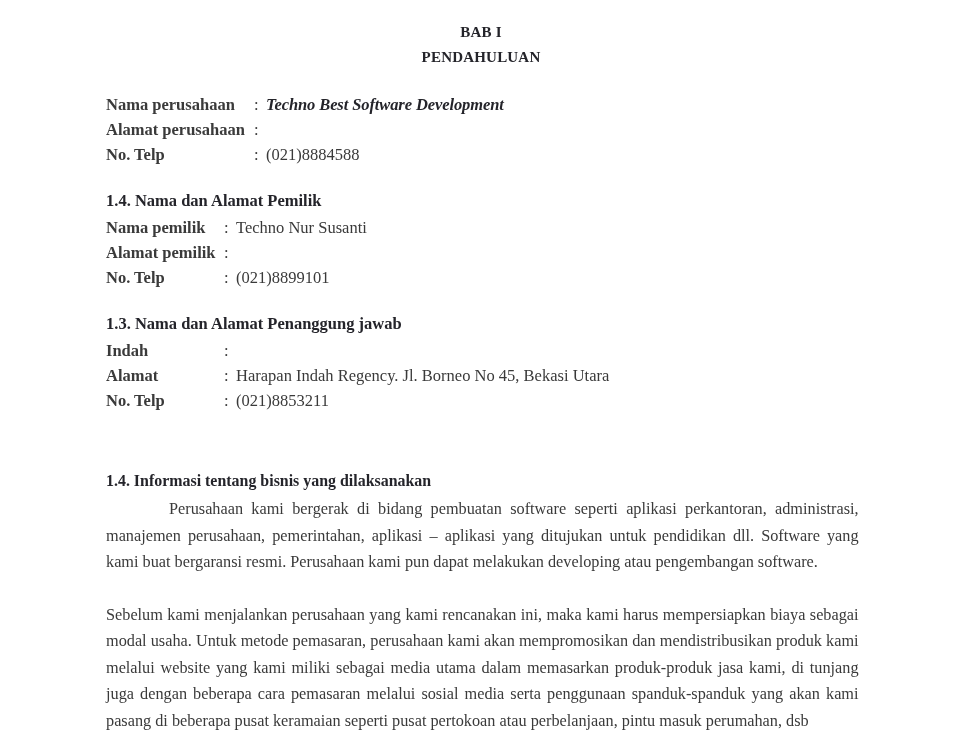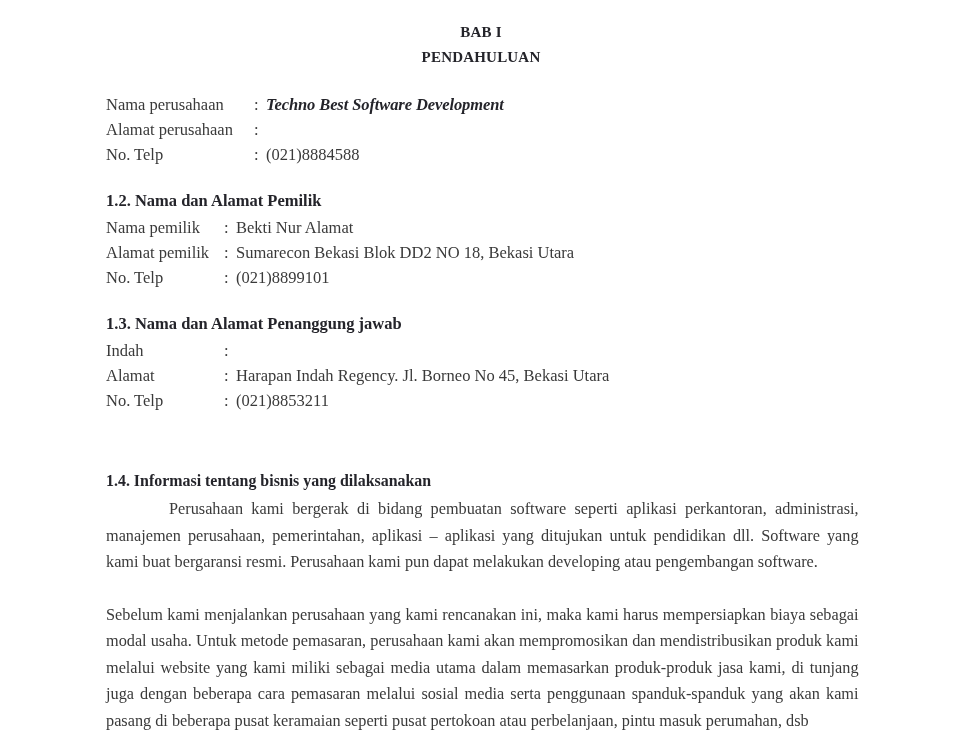--- a/index.html
+++ b/index.html
@@ -47,20 +47,21 @@
     display: flex;
     align-items: baseline;
     font-size: 16.5px;
     line-height: 25px;
     color: #3a3a3a;
     white-space: pre;
   }
   .field-label {
     display: inline-block;
     flex: 0 0 auto;
+    font-weight: bold;
   }
   .field-sep {
     flex: 0 0 auto;
   }
   .field-value {
     flex: 0 1 auto;
   }
   .field-value.emphasis {
     font-weight: bold;
     font-style: italic;
@@ -134,30 +135,29 @@
         <span class="field-sep">:</span>
       </div>
       <div class="field-row">
         <span class="field-label">No. Telp</span>
         <span class="field-sep">:</span>
         <span class="field-value">(021)8884588</span>
       </div>
     </div>
 
     <div class="section grp-b">
-      <div class="section-heading">1.2. Nama dan Alamat Pemilik</div>
+      <div class="section-heading">1.4. Nama dan Alamat Pemilik</div>
       <div class="field-row">
         <span class="field-label">Nama pemilik</span>
         <span class="field-sep">:</span>
-        <span class="field-value">Bekti Nur Alamat</span>
+        <span class="field-value">Techno Nur Susanti</span>
       </div>
       <div class="field-row">
         <span class="field-label">Alamat pemilik</span>
         <span class="field-sep">:</span>
-        <span class="field-value">Sumarecon Bekasi Blok DD2 NO 18, Bekasi Utara</span>
       </div>
       <div class="field-row">
         <span class="field-label">No. Telp</span>
         <span class="field-sep">:</span>
         <span class="field-value">(021)8899101</span>
       </div>
     </div>
 
     <div class="section grp-c">
       <div class="section-heading">1.3. Nama dan Alamat Penanggung jawab</div>

